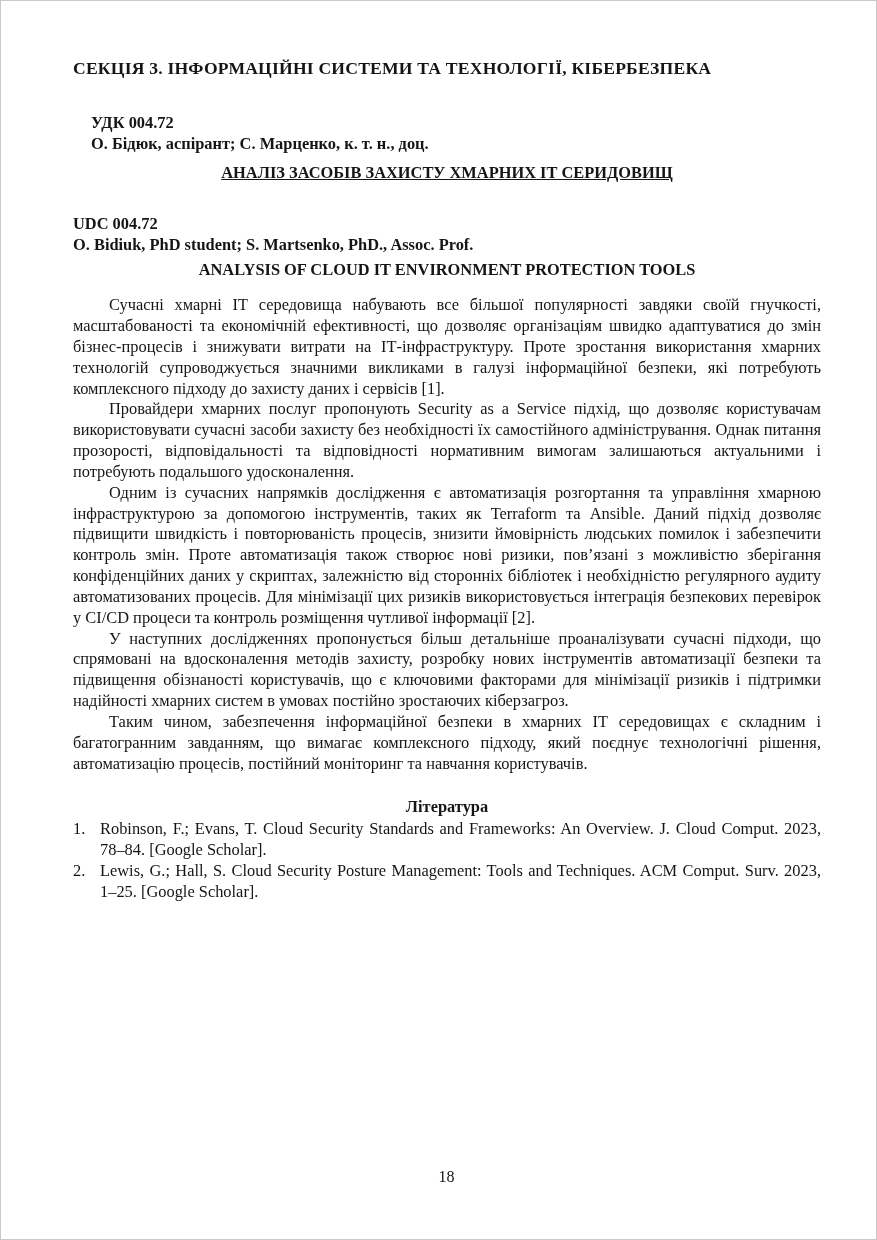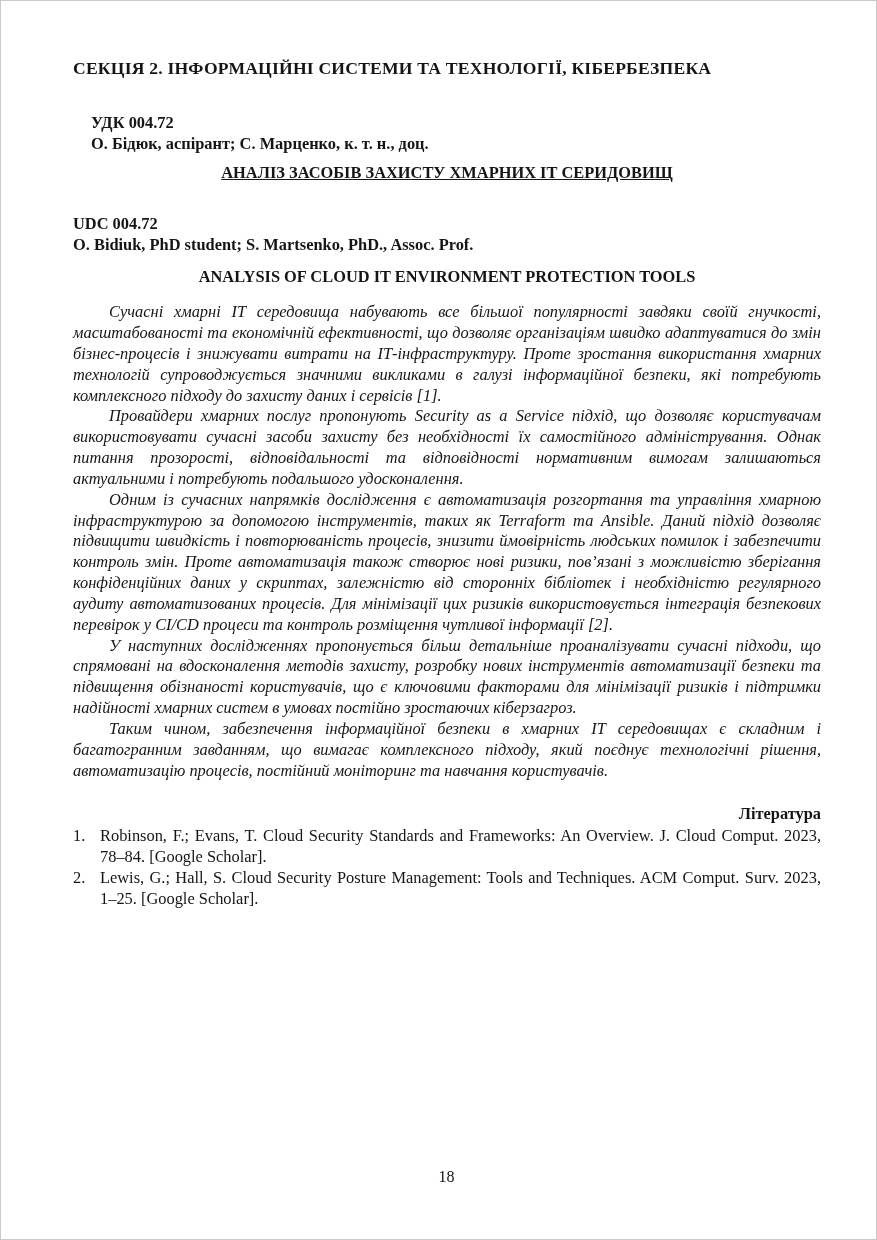--- a/index.html
+++ b/index.html
@@ -35,32 +35,31 @@
     font-weight: bold;
   }
   .title-center {
     text-align: center;
     font-weight: bold;
     margin: 20px 0 0 0;
   }
   .meta-ua { margin-bottom: 0; margin-left: 18px; }
   .meta-en { margin-top: 30px; }
   .title-ua { margin-top: 8px; text-decoration: underline; }
-  .title-en { margin-top: 12px; }
+  .title-en { margin-top: 5px; }
   .body-text {
     margin-top: 14px;
   }
   .para {
     margin: 0;
     text-align: justify;
     text-indent: 36px;
-    font-style: italic;
   }
   .ref-heading {
-    text-align: right;
+    text-align: center;
     font-weight: bold;
     margin: 23px 0 0 0;
   }
   .ref-list {
     margin-top: 1px;
   }
   .ref-item {
     display: flex;
   }
   .ref-num {
@@ -77,21 +76,21 @@
     bottom: 52px;
     text-align: center;
     font-size: 16px;
   }
 </style>
 </head>
 <body>
 
 <div class="page">
 
-  <h1 class="section-title">СЕКЦІЯ 2. ІНФОРМАЦІЙНІ СИСТЕМИ ТА ТЕХНОЛОГІЇ, КІБЕРБЕЗПЕКА</h1>
+  <h1 class="section-title">СЕКЦІЯ 3. ІНФОРМАЦІЙНІ СИСТЕМИ ТА ТЕХНОЛОГІЇ, КІБЕРБЕЗПЕКА</h1>
 
   <div class="meta meta-ua">
     <p class="bold">УДК 004.72</p>
     <p class="bold">О. Бідюк, аспірант; С. Марценко, к. т. н., доц.</p>
   </div>
 
   <p class="title-center title-ua">АНАЛІЗ ЗАСОБІВ ЗАХИСТУ ХМАРНИХ ІТ СЕРИДОВИЩ</p>
 
   <div class="meta meta-en">
     <p class="bold">UDC 004.72</p>

